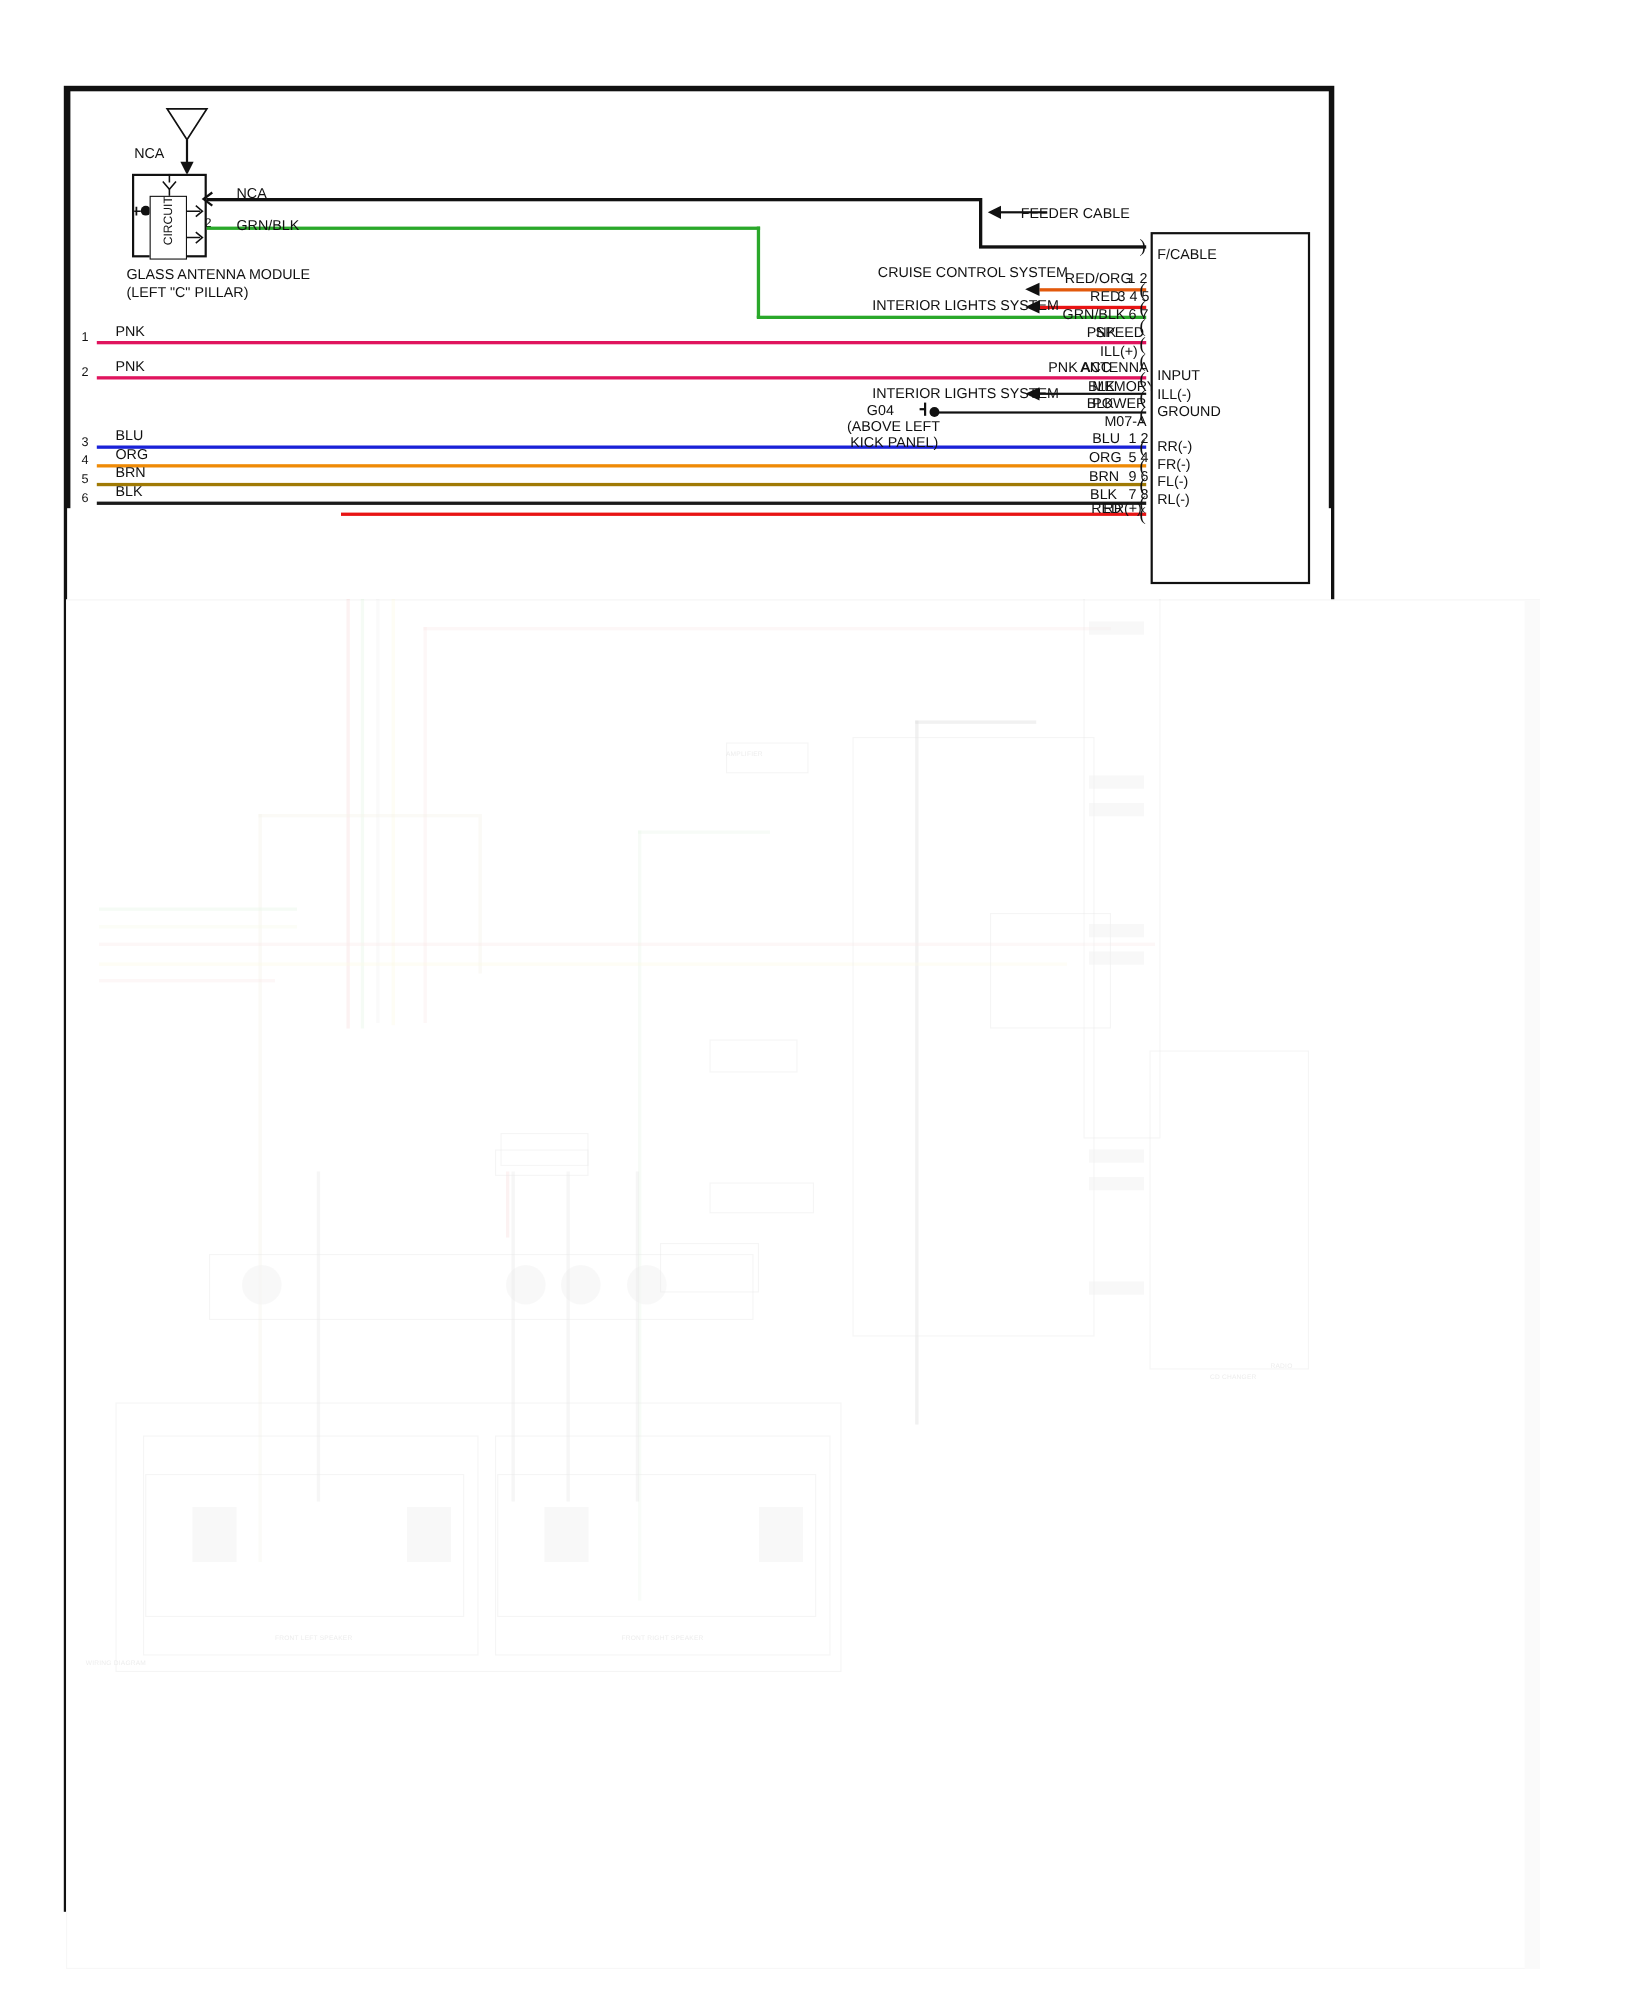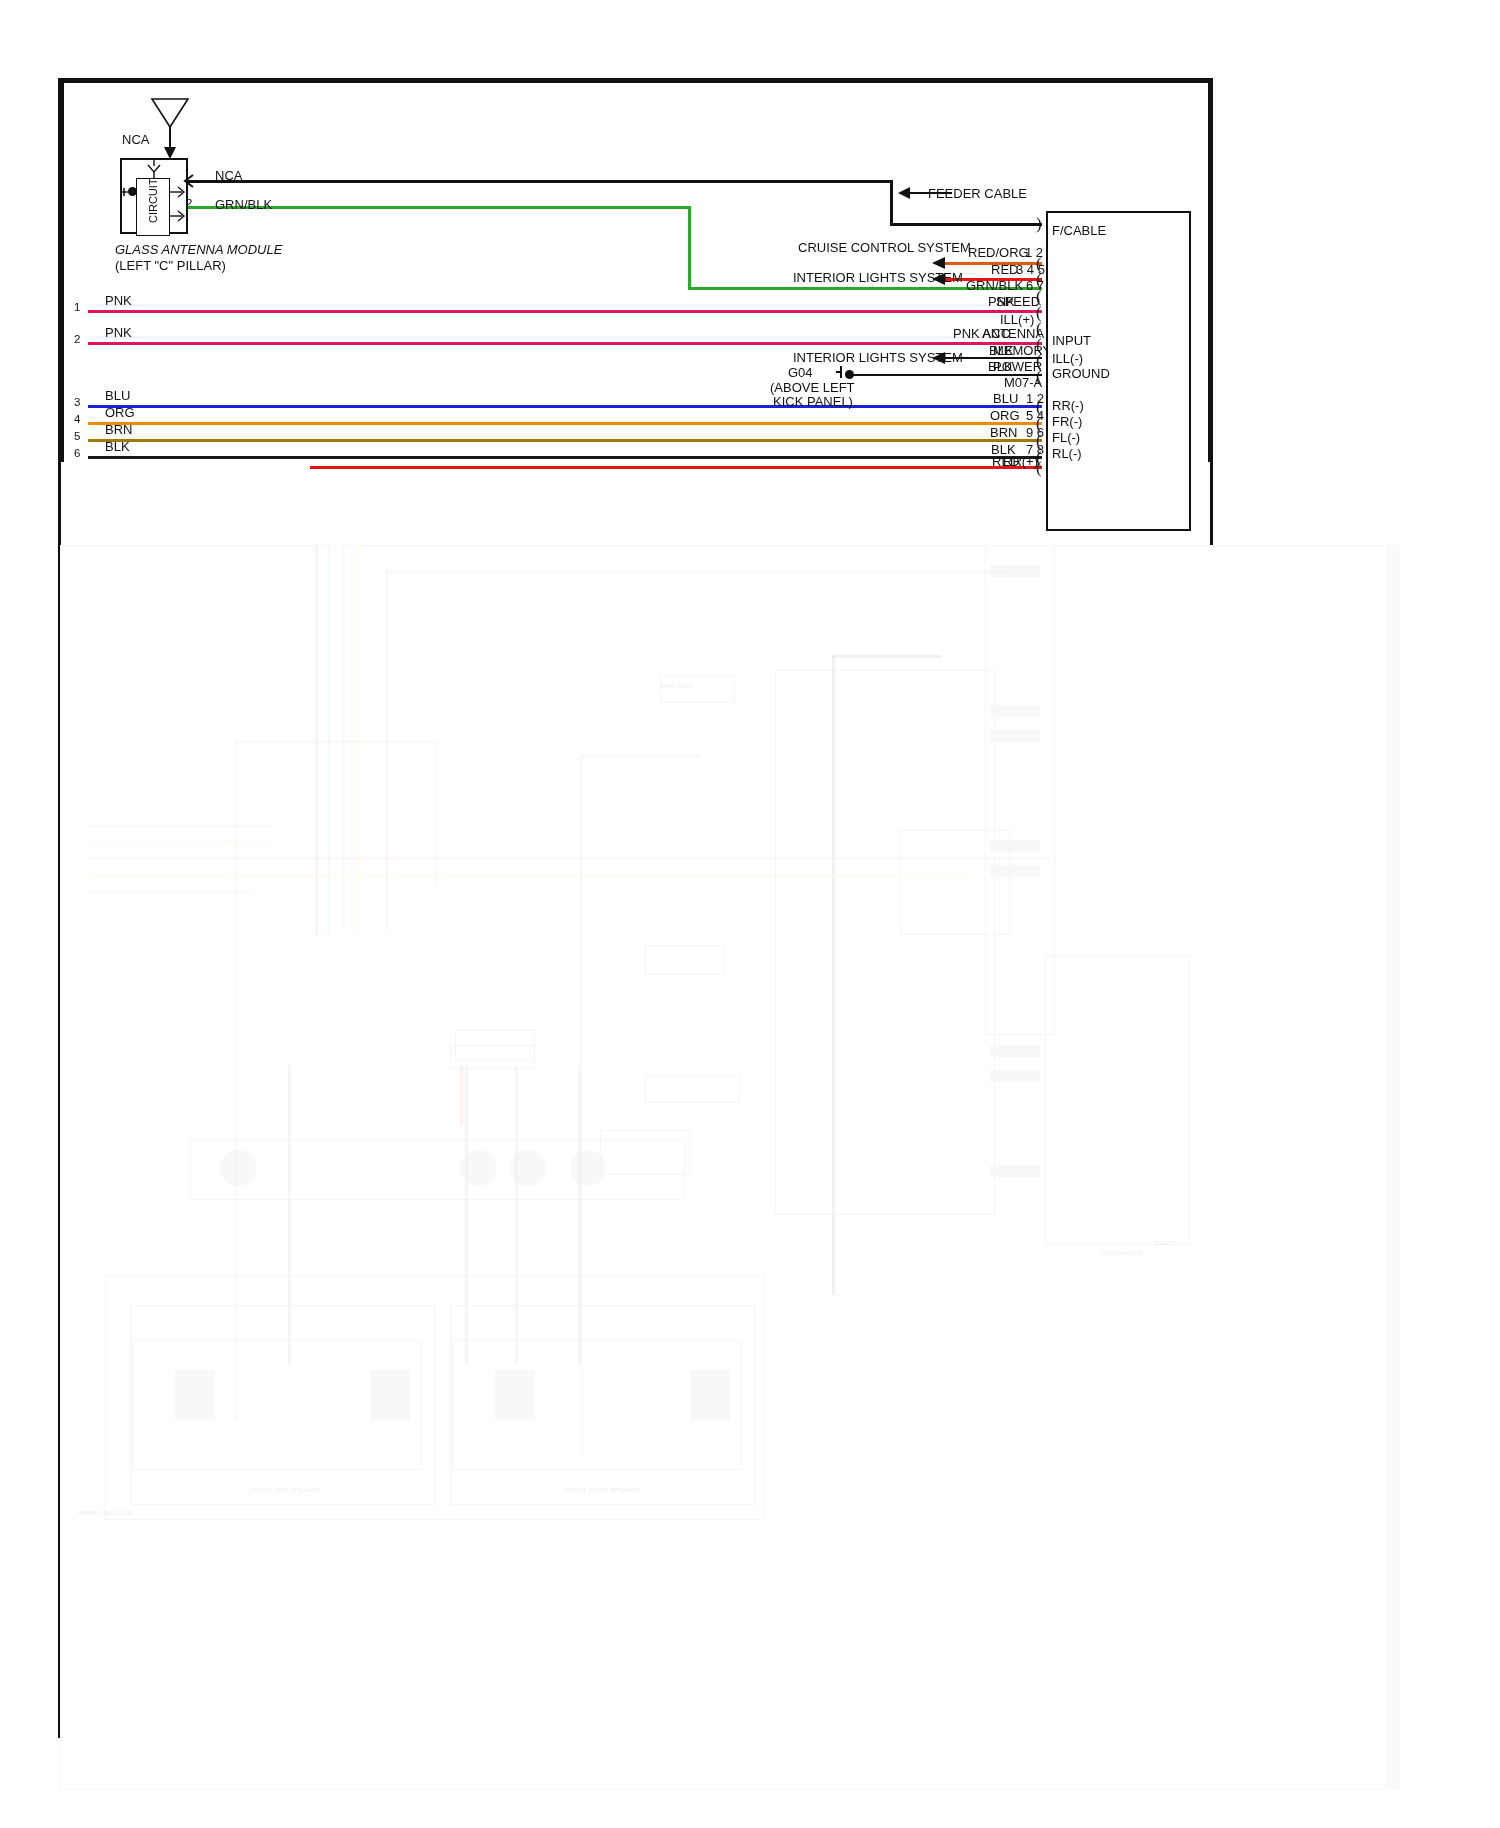--- a/index.html
+++ b/index.html
@@ -283,21 +283,21 @@
       <line x1="48" y1="58" x2="62" y2="58" stroke="#111" stroke-width="1.4"></line>
       <polyline points="58,53 64,58 58,63" stroke="#111" stroke-width="1.4" fill="none"></polyline>
     </svg>
     <div class="dot" style="left:128px; top:187px;"></div>
 
     <div class="circuit-box" style="left:136px; top:178px; width:34px; height:58px;"></div>
     <span class="circuit-label" style="left:136px; top:200px; width:34px; text-align:center;">CIRCUIT</span>
 
     <span class="txt sm" style="left:186px; top:198px;">2</span>
 
-    <span class="txt" style="left:115px; top:243px;font-style:italic;">GLASS ANTENNA MODULE</span>
+    <span class="txt" style="left:115px; top:243px;">GLASS ANTENNA MODULE</span>
     <span class="txt" style="left:115px; top:259px;">(LEFT "C" PILLAR)</span>
 
     <div class="wire" style="left:188px; top:180px; width:704px; background:#111;"></div>
     <div class="vwire" style="left:890px; top:180px; height:45px; background:#111;"></div>
     <div class="wire" style="left:890px; top:223px; width:152px; background:#111;"></div>
     <svg class="abs" style="left:175px; top:173px;" width="22" height="16">
       <polyline points="18,2 10,8 18,14" stroke="#111" stroke-width="2" fill="none"></polyline>
     </svg>
     <span class="txt" style="left:215px; top:169px;">NCA</span>
 

